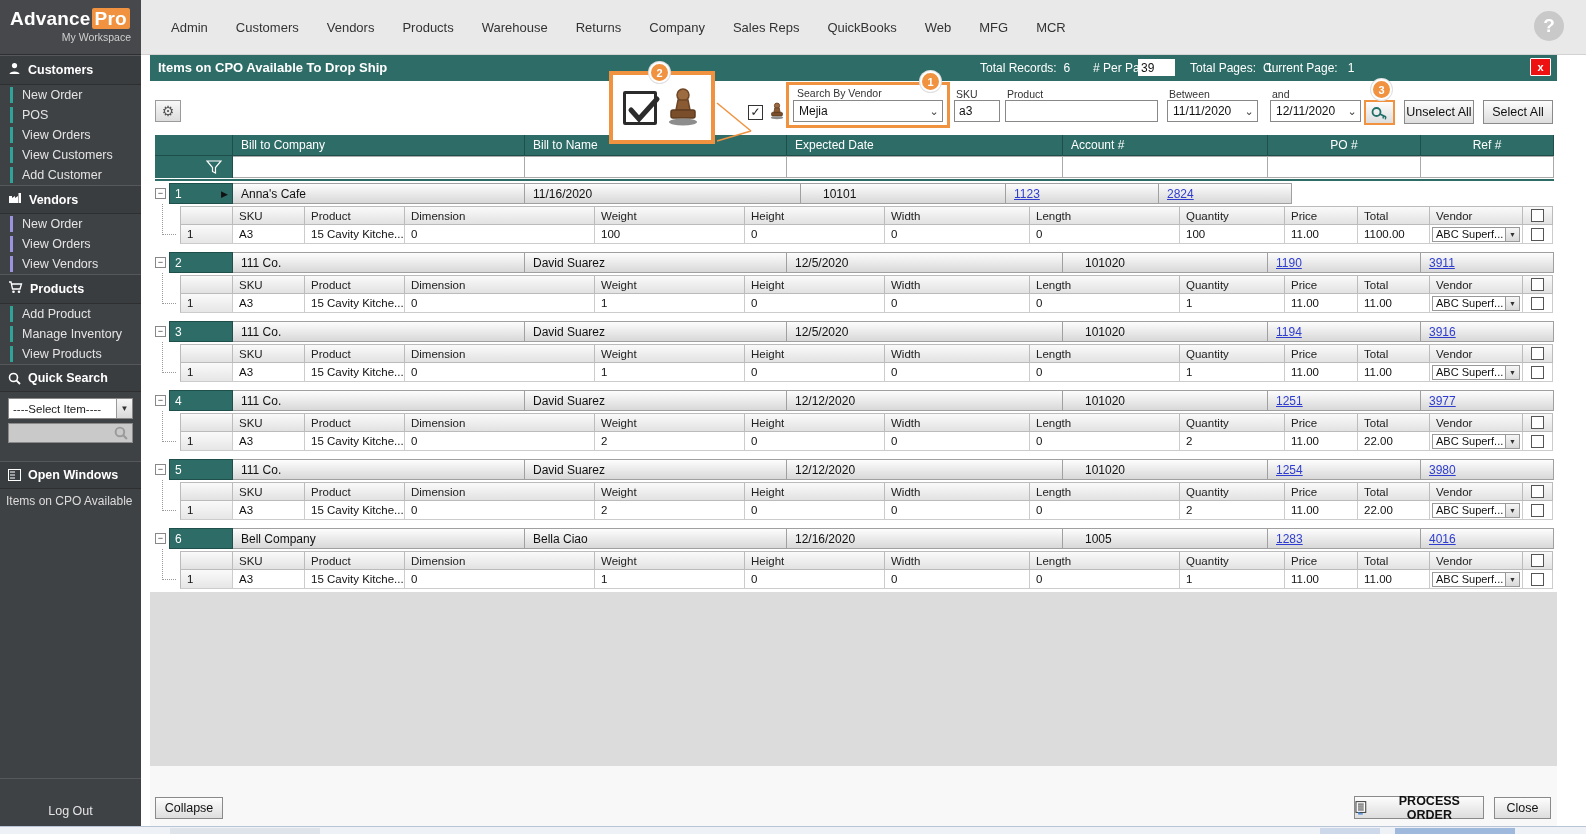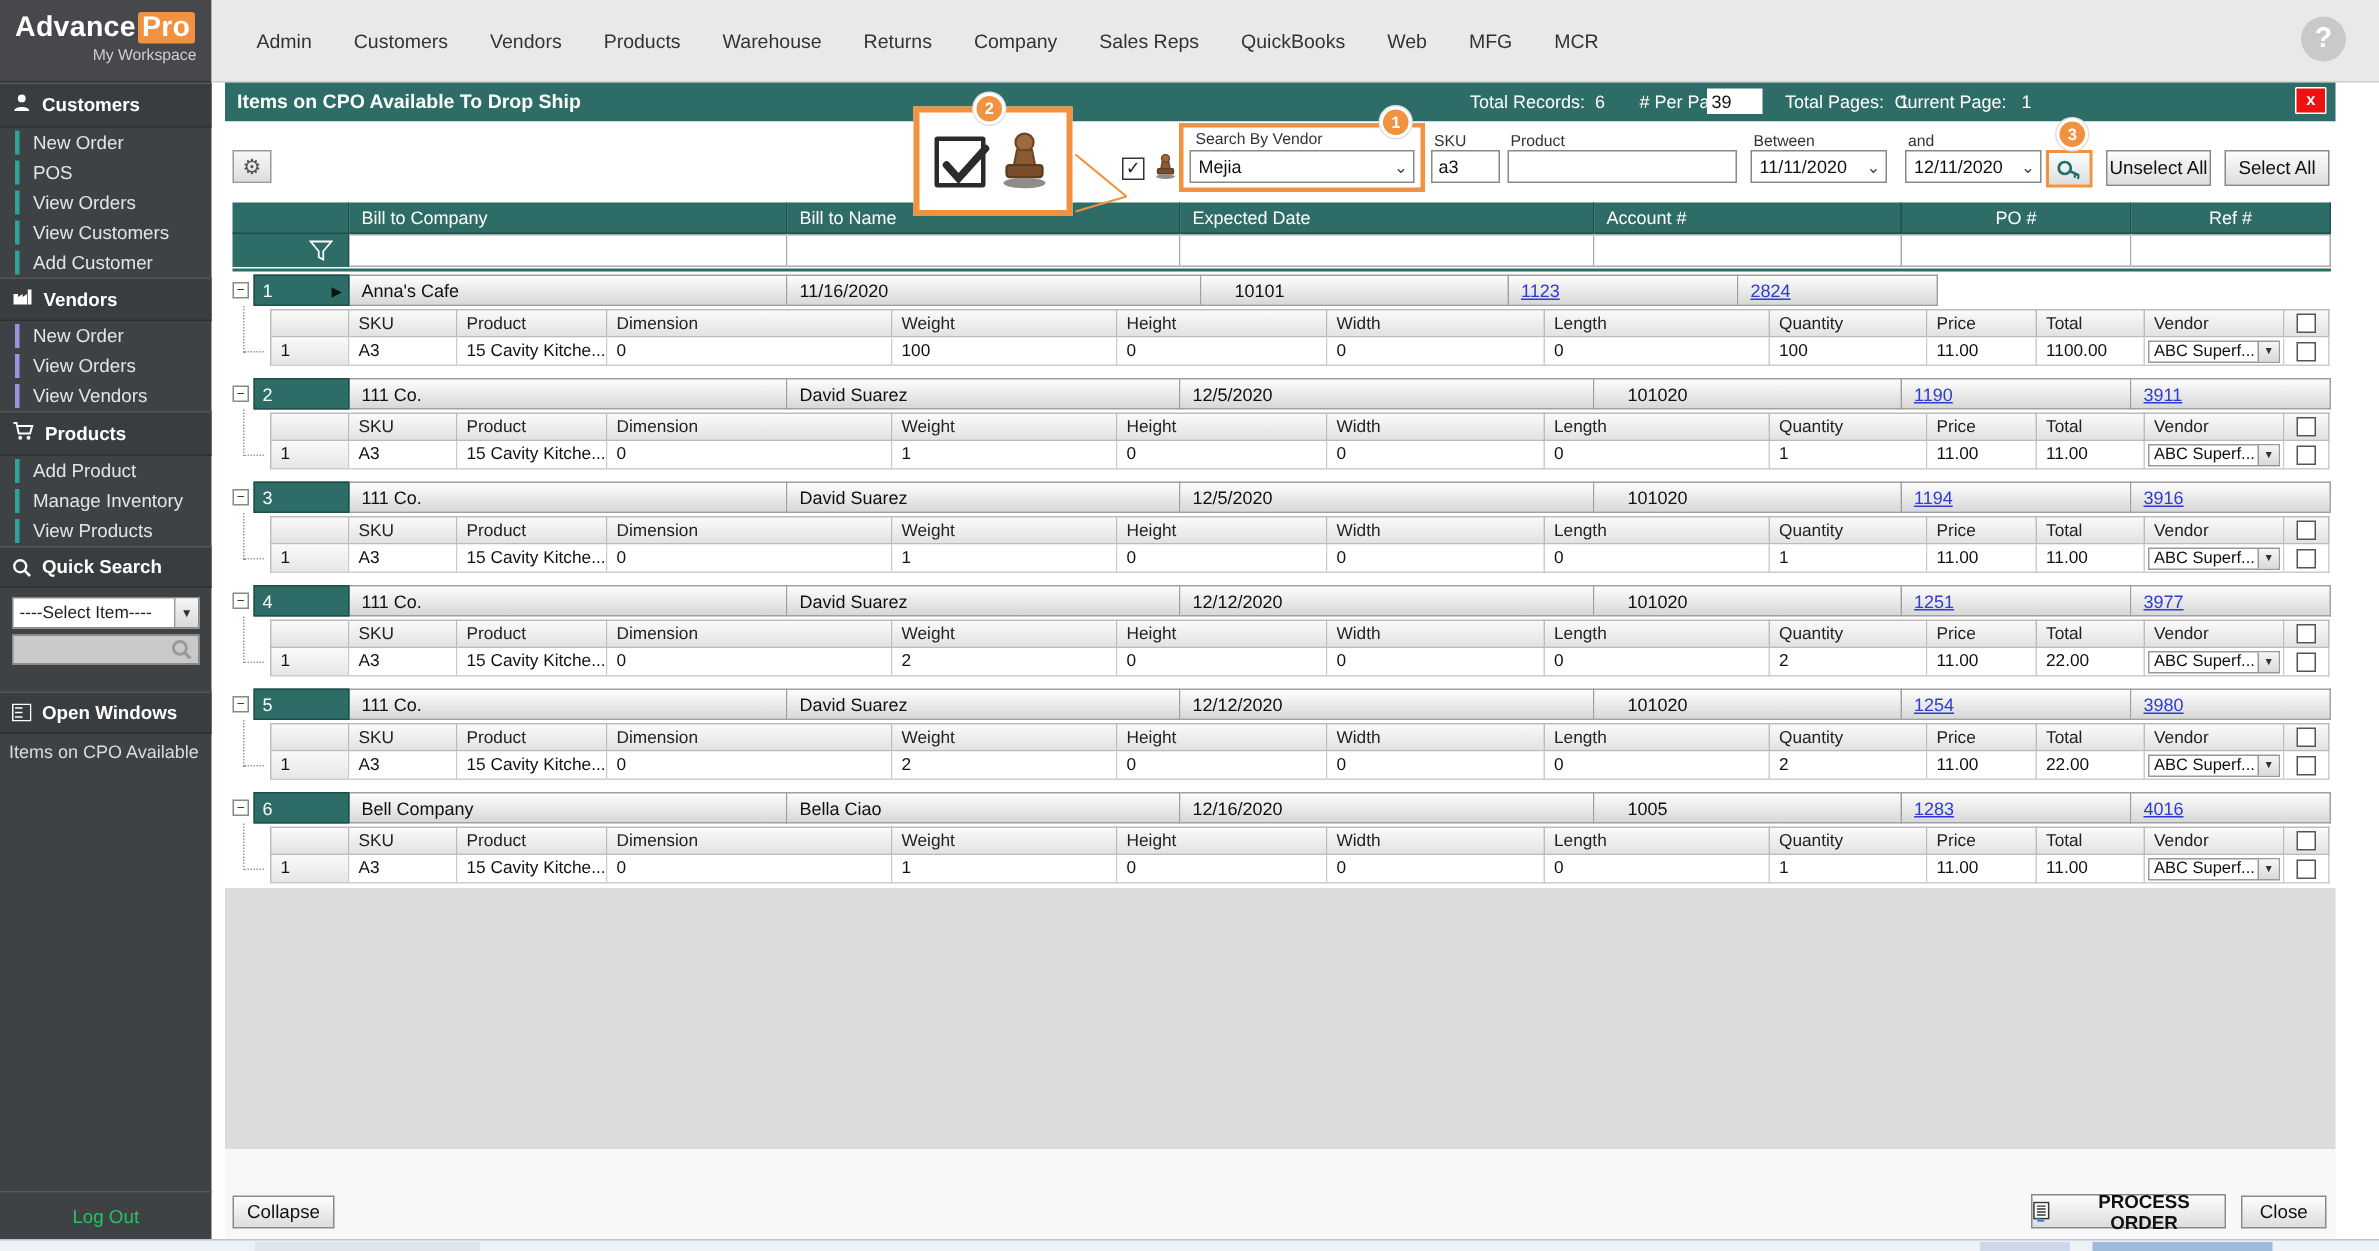--- a/index.html
+++ b/index.html
@@ -31,21 +31,21 @@
   .sb-item .accent { position:absolute; left:10px; top:2px; bottom:2px; width:3px; }
   .qs-select { margin:6px 8px 4px 8px; height:21px; background:#fff; border:1px solid #888;
                display:flex; align-items:center; font-size:11.5px; color:#222; }
   .qs-select .txt { flex:1; padding-left:4px; }
   .qs-select .arrow-btn { width:16px; height:100%; border-left:1px solid #999;
                background:linear-gradient(#f6f6f6,#d9d9d9); display:flex; align-items:center; justify-content:center;
                font-size:8px; color:#333; }
   .qs-input { margin:0 8px; height:20px; background:#c9c9c9; border:1px solid #8a8a8a;
               display:flex; align-items:center; justify-content:flex-end; padding-right:4px; }
   .logout { position:absolute; bottom:8px; left:0; width:100%; text-align:center; font-size:12.5px;
-            color:#22c55e; padding-top:9px; border-top:1px solid #55575a; cursor:pointer; }
+            color:#e5e5e5; padding-top:25px; border-top:1px solid #55575a; cursor:pointer; }
   .openwin-item { padding:5px 4px 0 6px; font-size:12px; color:#dcdcdc; white-space:nowrap; overflow:hidden; }
 
   
   .panel { position:absolute; left:150px; top:55px; width:1407px; height:771px; background:#fff; }
 
   .titlebar { position:absolute; left:0; top:0; width:100%; height:26px; background:#2e6d67; color:#fff; }
   .titlebar .title { position:absolute; left:8px; top:5px; font-size:13px; font-weight:bold; }
   .tb-metric { position:absolute; top:6px; font-size:12px; color:#fff; }
   .perpage-input { position:absolute; left:988px; top:4px; width:37px; height:17px; border:none;
                    font-size:12px; padding:1px 3px; font-family:inherit; background:#fff; color:#111; }

